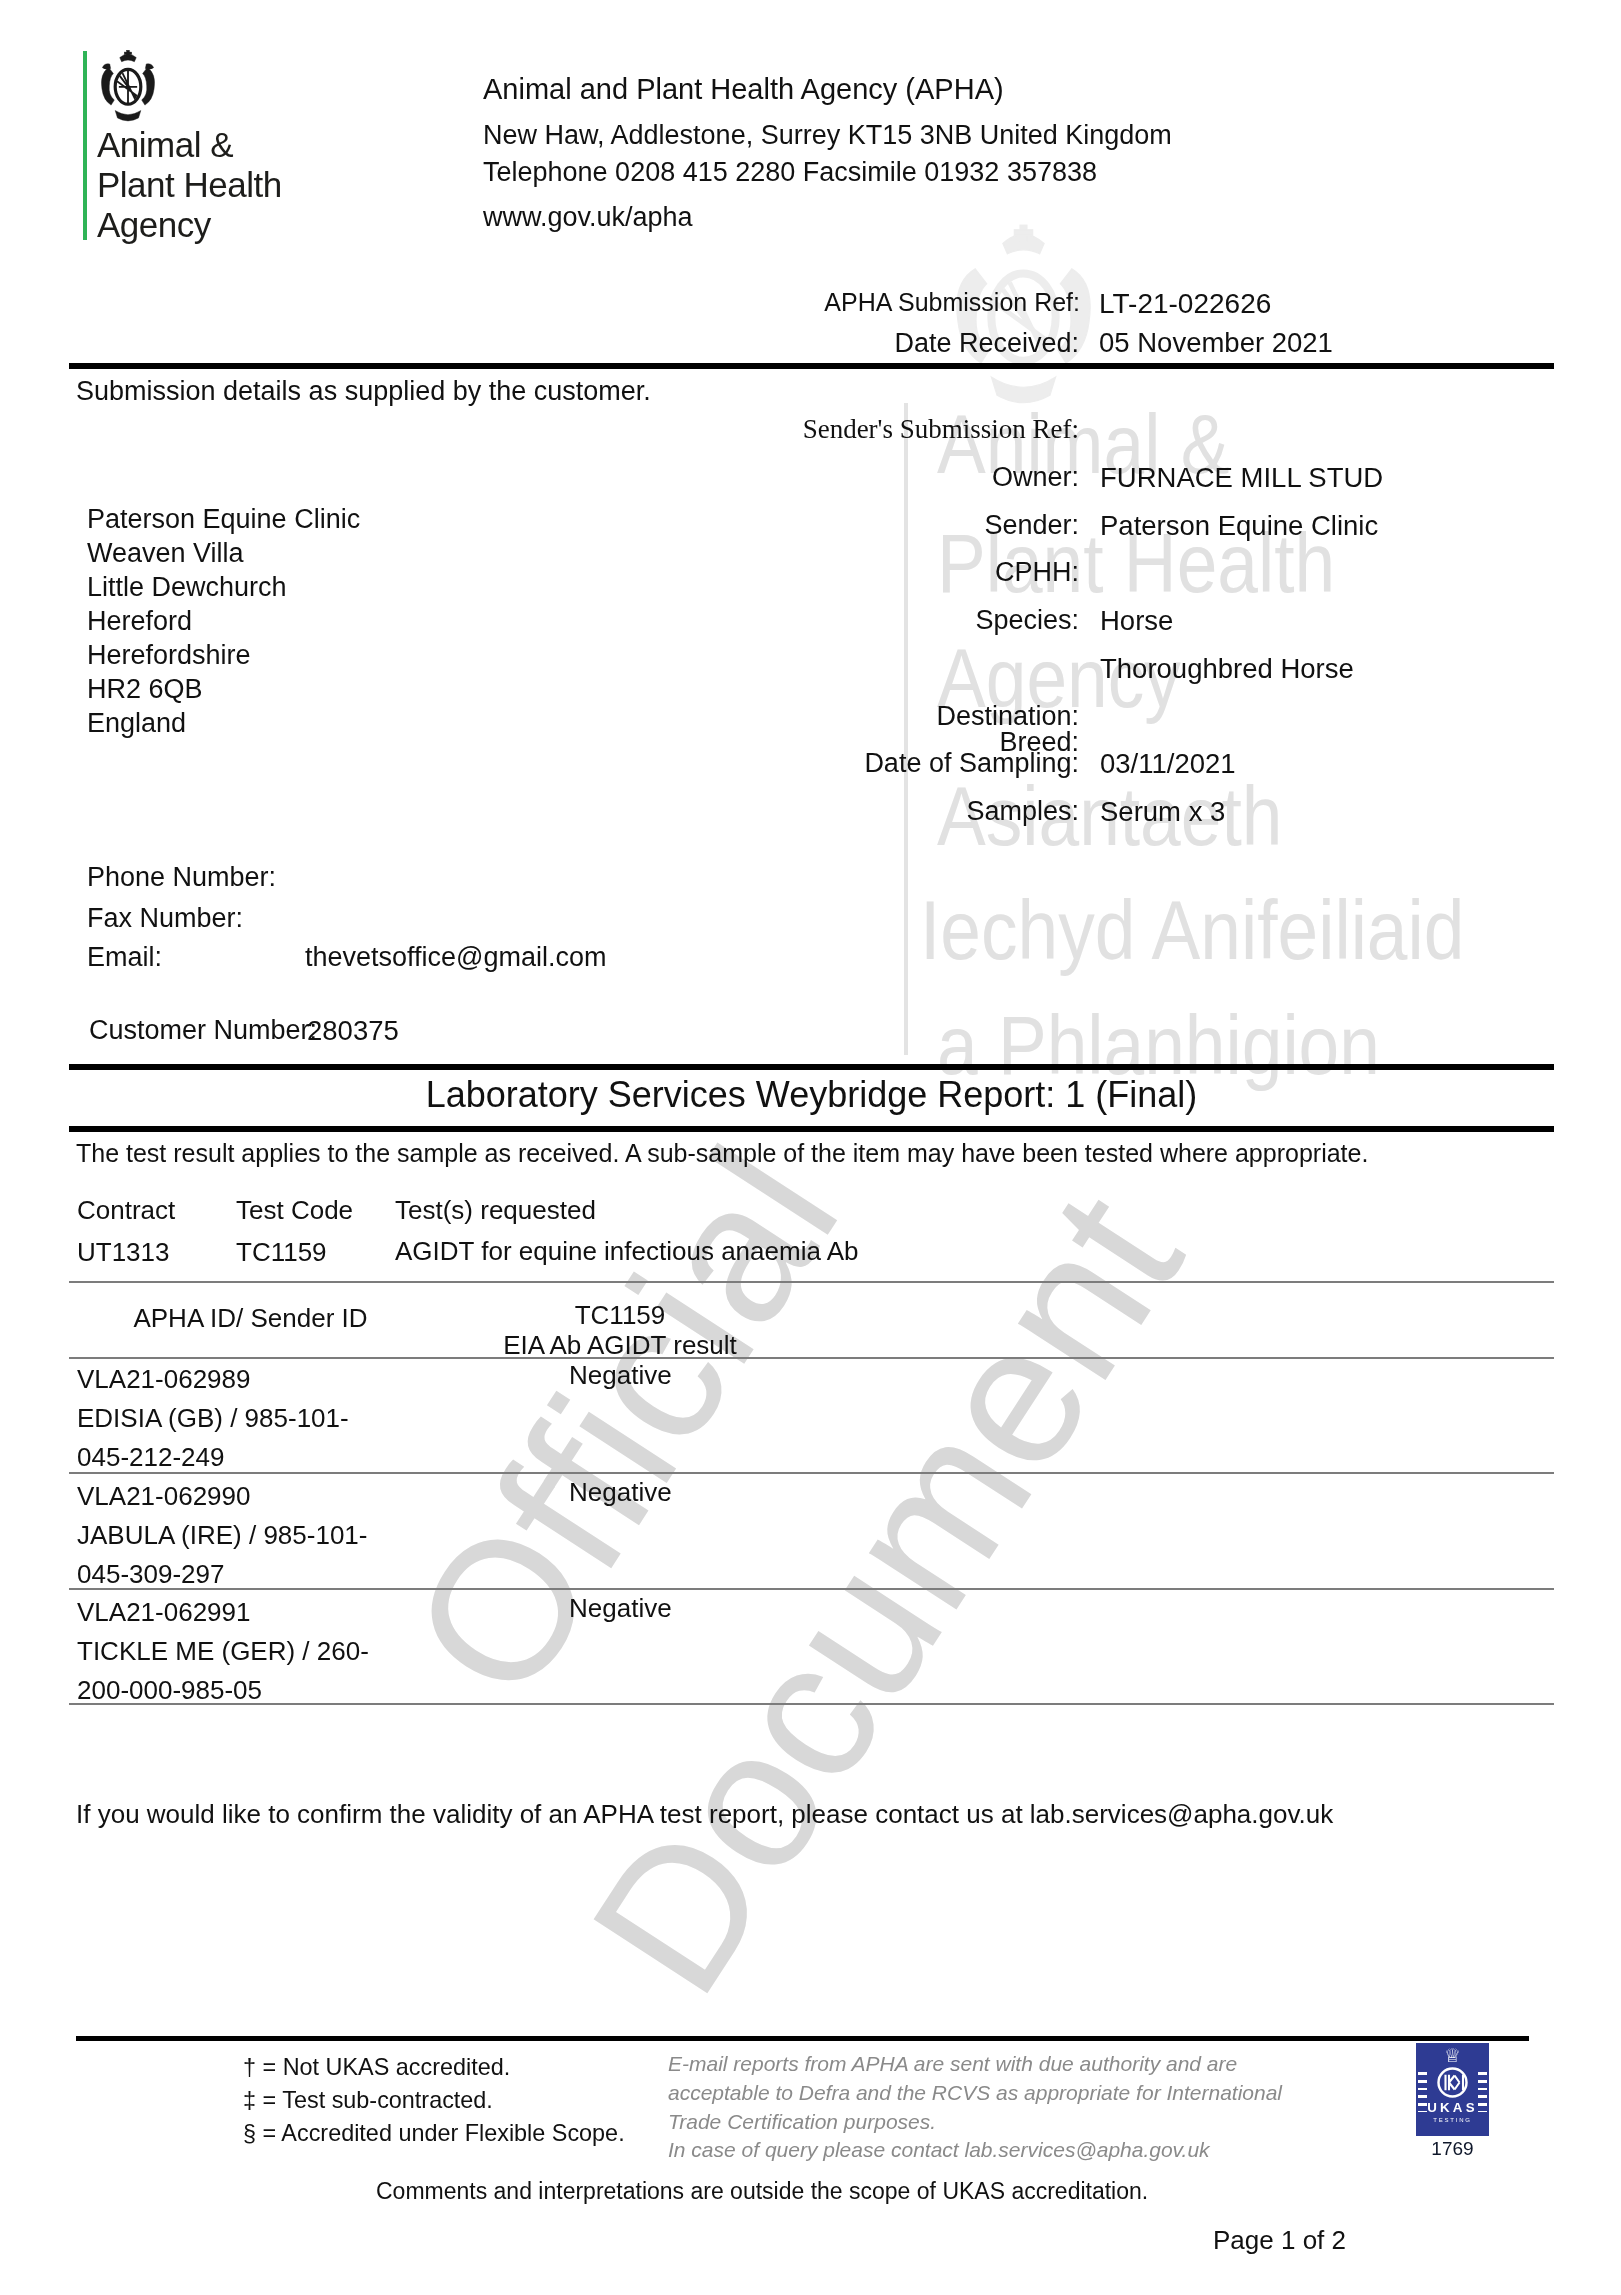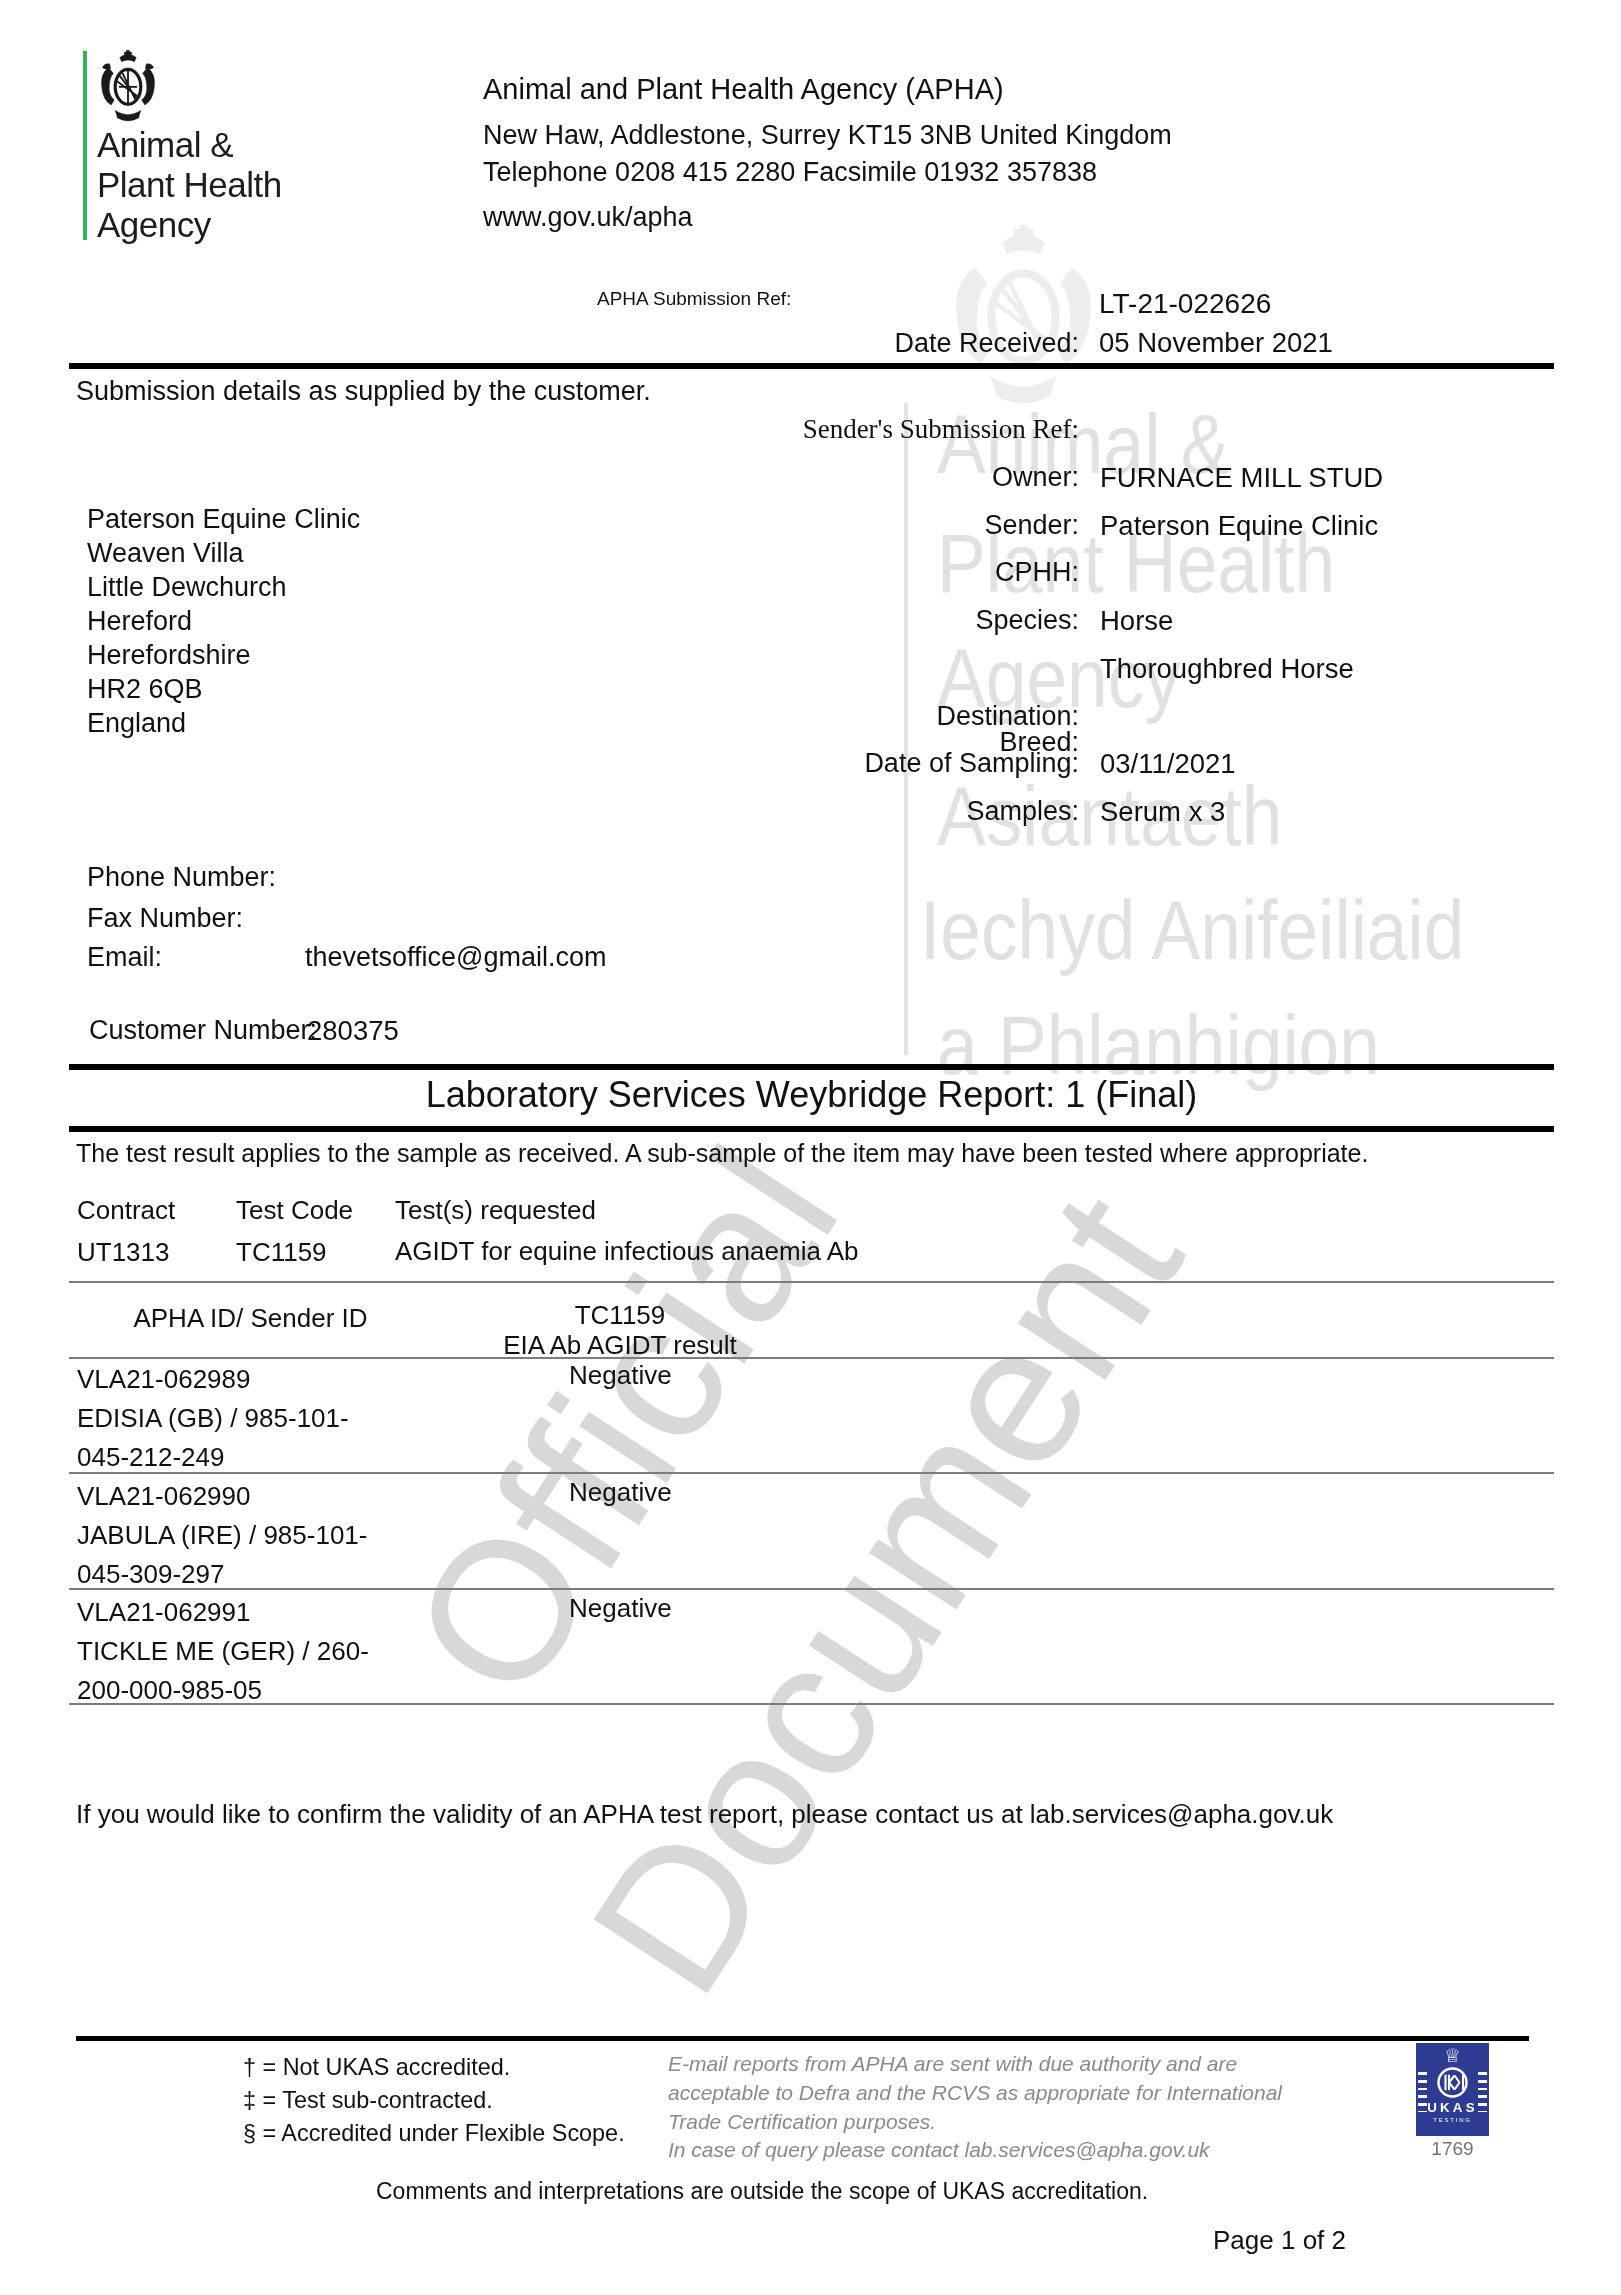--- a/index.html
+++ b/index.html
@@ -9,21 +9,21 @@
   .b{font-weight:normal;}
   
   .green-bar{left:83px;top:51px;width:4.1px;height:189px;background:#2fb457;}
   .crest{left:96px;top:48px;width:64px;height:74px;}
   .logo-text{left:97px;top:125px;font-size:35px;line-height:40px;color:#1d1d1b;letter-spacing:-0.5px;}
   .hdr-name{left:483px;top:73px;font-size:29px;}
   .hdr-line1{left:483px;top:120px;font-size:27px;}
   .hdr-line2{left:483px;top:157px;font-size:27px;}
   .hdr-line3{left:483px;top:202px;font-size:27px;}
   
-  .ref-label{left:597px;top:288px;width:483px;font-size:19px;}
+  .ref-label{left:597px;top:288px;width:483px;text-align:right;font-size:25px;}
   .ref-value{left:1099px;top:288px;font-size:28px;}
   .recv-label{left:758px;top:328px;width:321px;text-align:right;font-size:27px;}
   .recv-value{left:1099px;top:327px;font-size:27.5px;}
   .hr{background:#000000;}
   .hr1{left:69px;top:363px;width:1485px;height:5.5px;}
   .subm-head{left:76px;top:376px;font-size:27px;}
   
   .addr{left:87px;top:502px;font-size:27px;line-height:34px;}
   .flabel{width:321px;text-align:right;font-size:27px;left:758px;}
   .fvalue{left:1100px;font-size:27.5px;}
@@ -59,21 +59,21 @@
   .querynote{left:668px;top:2138px;font-size:21px;color:#8a8a8a;font-style:italic;}
   .comments{left:376px;top:2178px;font-size:23px;}
   .pagenum{left:1213px;top:2225px;font-size:26px;}
   .ukas-box{left:1416px;top:2043px;width:73px;height:93px;background:#2e3b93;display:flex;flex-direction:column;
             align-items:center;box-sizing:border-box;padding-top:1.8px;z-index:1;}
   .ukas-crown{color:#ffffff;font-size:19px;line-height:20px;font-family:"DejaVu Sans",sans-serif;}
   .ukas-dash{position:absolute;top:29px;width:9.2px;height:40px;
              background:repeating-linear-gradient(to bottom,#ffffff 0 2.8px,transparent 2.8px 7.8px);}
   .ukas-word{color:#ffffff;font-weight:bold;font-size:13.3px;letter-spacing:3.2px;margin-top:0.5px;}
   .ukas-type{color:#ffffff;font-size:6px;letter-spacing:1.8px;margin-top:1.4px;}
-  .ukas-num{left:1416px;top:2138px;width:73px;text-align:center;font-size:19px;color:#737373;}
+  .ukas-num{left:1416px;top:2138px;width:73px;text-align:center;font-size:19px;color:#0f172a;}
   .z1{z-index:1;}
 </style>
 </head>
 <body>
 
 <div class="page">
 
   <div class="abs wm-bar"></div>
   <div class="abs wm" style="left:937px;top:396px;">Animal &amp;</div>
   <div class="abs wm" style="left:937px;top:515px;">Plant Health</div>

